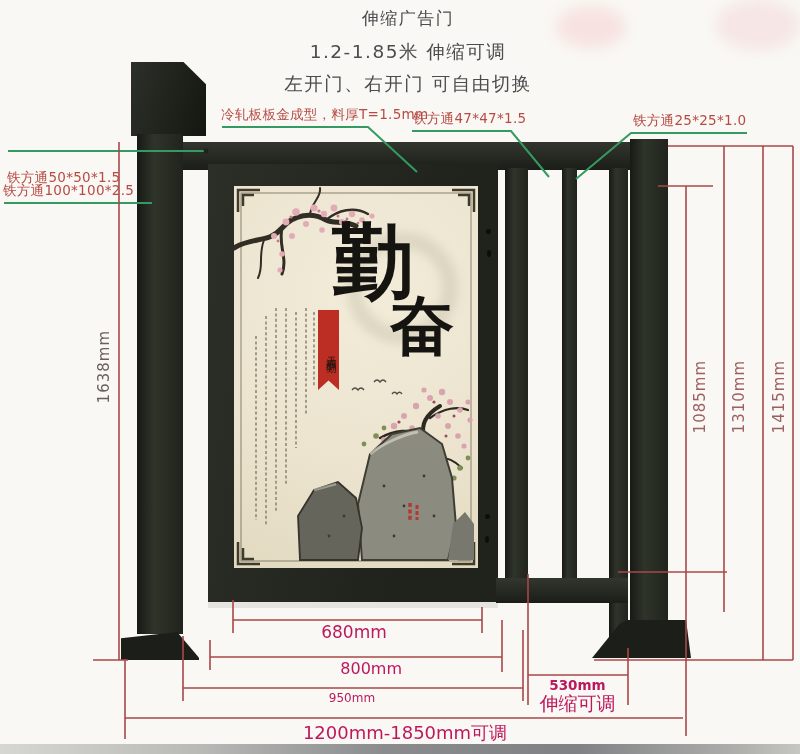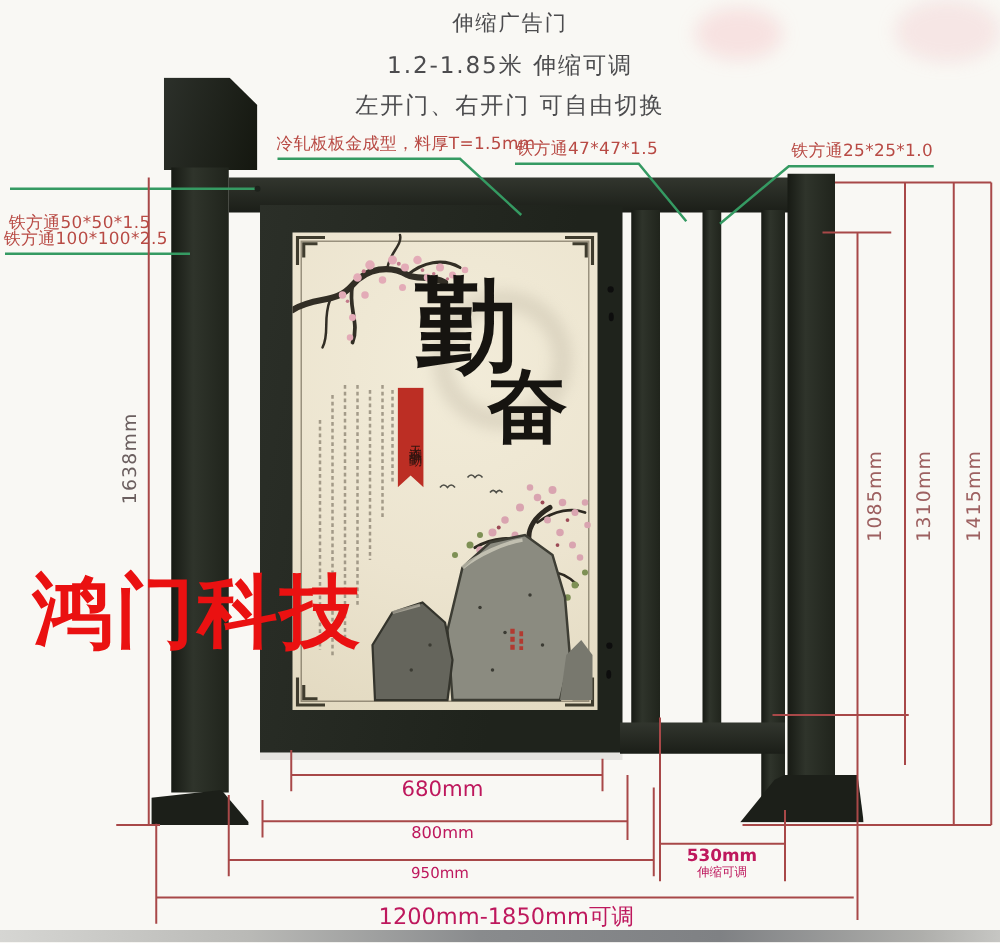--- a/index.html
+++ b/index.html
@@ -241,23 +241,22 @@
   <div class="abs callout" style="left:221px;top:106px;">冷轧板板金成型，料厚T=1.5mm</div>
   <div class="abs callout" style="left:413px;top:110px;">铁方通47*47*1.5</div>
   <div class="abs callout" style="left:633px;top:112px;">铁方通25*25*1.0</div>
 
   <div class="abs vdim dim-gray" style="left:95px;top:330px;">1638mm</div>
   <div class="abs vdim dim-rose" style="left:691px;top:360px;">1085mm</div>
   <div class="abs vdim dim-rose" style="left:730px;top:360px;">1310mm</div>
   <div class="abs vdim dim-rose" style="left:770px;top:360px;">1415mm</div>
 
   <div class="abs dim-red" style="left:306px;top:622px;width:96px;font-size:17px;">680mm</div>
-  <div class="abs dim-red" style="left:306px;top:659px;width:96px;font-size:13px;">800mm</div>
+  <div class="abs dim-red" style="left:306px;top:659px;width:96px;font-size:16px;text-align:right;">800mm</div>
   <div class="abs dim-red" style="left:304px;top:691px;width:96px;font-size:12px;">950mm</div>
   <div class="abs dim-red" style="left:300px;top:721px;width:210px;font-size:18px;">1200mm-1850mm可调</div>
   <div class="abs dim-red" style="left:535px;top:677px;width:85px;font-size:13.5px;font-weight:bold;">530mm</div>
-  <div class="abs dim-red" style="left:535px;top:691px;width:85px;font-size:10px;">伸缩可调</div>
-
-  <div class="abs watermark" style="left:26px;top:458px;">鸿门科技</div>
+  <div class="abs dim-red" style="left:535px;top:691px;width:85px;font-size:19px;">伸缩可调</div>
+
 
   <div class="abs bottom-band" style="left:0;top:744px;width:800px;height:10px;"></div>
 
 </div>
 
 </body></html>

